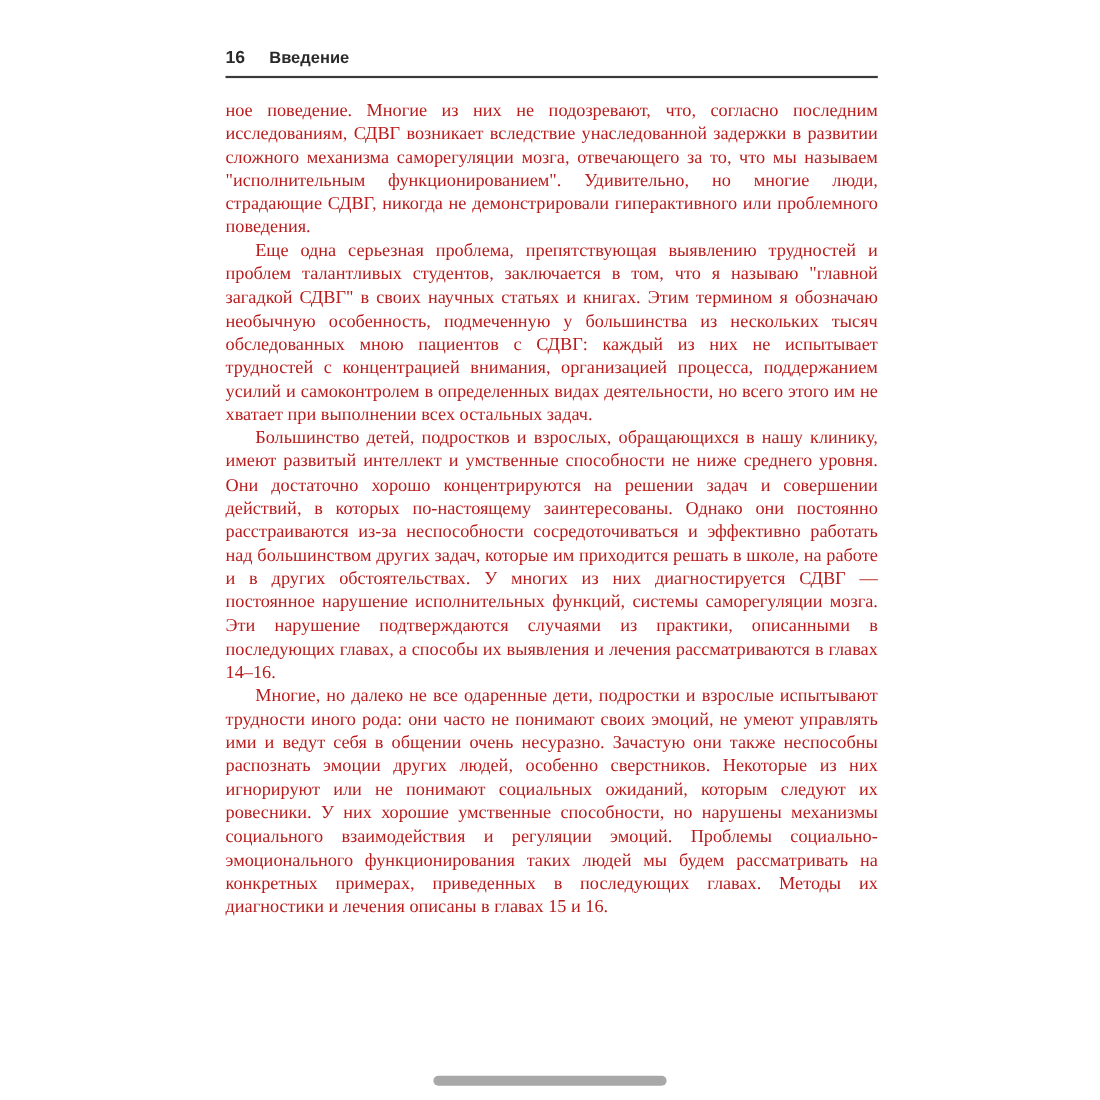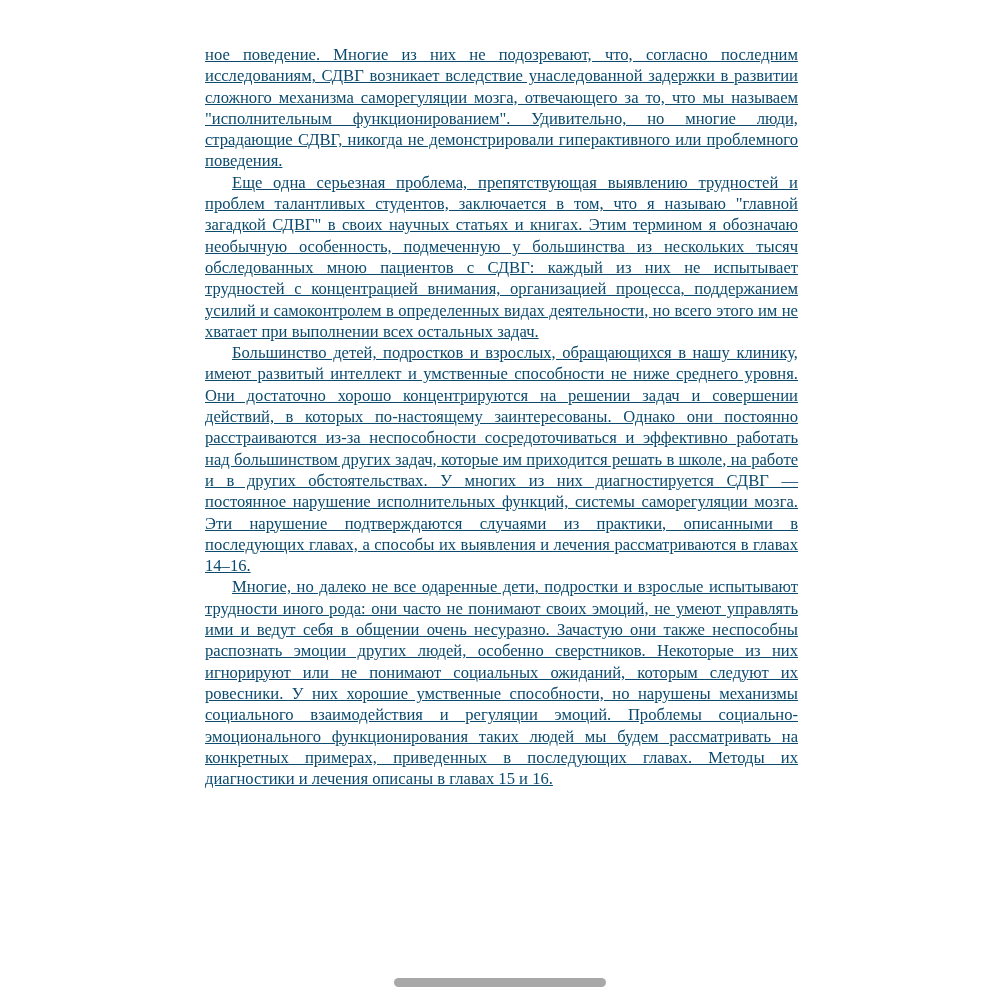--- a/index.html
+++ b/index.html
@@ -28,27 +28,27 @@
     font-weight: bold;
     font-size: 15px;
     color: #2a2a2a;
     padding-bottom: 7px;
     border-bottom: 2px solid #3a3a3a;
   }
   .page-header .page-num {
     font-size: 16px;
   }
   .body-text {
+    margin-top: 18px;
     font-family: "Liberation Serif", serif;
     font-size: 16.6px;
     line-height: 21.3px;
-    color: #0c4a6e;
+    color: #b91c1c;
     text-align: justify;
     hyphens: auto;
-    text-decoration: underline;
     -webkit-hyphens: auto;
   }
   .body-text p {
     margin: 0;
     padding: 0;
   }
   .body-text p.indent {
     text-indent: 27px;
   }
   .bottom-bar {
@@ -61,20 +61,24 @@
     background: #a8a8a8;
     border-radius: 5px;
   }
 </style>
 </head>
 <body>
 
 <div class="page">
   <div class="content">
 
+    <div class="page-header">
+      <span class="page-num">16</span>
+      <span class="section">Введение</span>
+    </div>
 
     <div class="body-text">
       <p>ное поведение. Многие из них не подозревают, что, согласно последним исследованиям, СДВГ возникает вследствие унаследованной задержки в развитии сложного механизма саморегуляции мозга, отвечающего за то, что мы называем "исполнительным функционированием". Удивительно, но многие люди, страдающие СДВГ, никогда не демонстрировали гиперактивного или проблемного поведения.</p>
       <p class="indent">Еще одна серьезная проблема, препятствующая выявлению трудностей и проблем талантливых студентов, заключается в том, что я называю "главной загадкой СДВГ" в своих научных статьях и книгах. Этим термином я обозначаю необычную особенность, подмеченную у большинства из нескольких тысяч обследованных мною пациентов с СДВГ: каждый из них не испытывает трудностей с концентрацией внимания, организацией процесса, поддержанием усилий и самоконтролем в определенных видах деятельности, но всего этого им не хватает при выполнении всех остальных задач.</p>
       <p class="indent">Большинство детей, подростков и взрослых, обращающихся в нашу клинику, имеют развитый интеллект и умственные способности не ниже среднего уровня. Они достаточно хорошо концентрируются на решении задач и совершении действий, в которых по-настоящему заинтересованы. Однако они постоянно расстраиваются из-за неспособности сосредоточиваться и эффективно работать над большинством других задач, которые им приходится решать в школе, на работе и в других обстоятельствах. У многих из них диагностируется СДВГ — постоянное нарушение исполнительных функций, системы саморегуляции мозга. Эти нарушение подтверждаются случаями из практики, описанными в последующих главах, а способы их выявления и лечения рассматриваются в главах 14–16.</p>
       <p class="indent">Многие, но далеко не все одаренные дети, подростки и взрослые испытывают трудности иного рода: они часто не понимают своих эмоций, не умеют управлять ими и ведут себя в общении очень несуразно. Зачастую они также неспособны распознать эмоции других людей, особенно сверстников. Некоторые из них игнорируют или не понимают социальных ожиданий, которым следуют их ровесники. У них хорошие умственные способности, но нарушены механизмы социального взаимодействия и регуляции эмоций. Проблемы социально-эмоционального функционирования таких людей мы будем рассматривать на конкретных примерах, приведенных в последующих главах. Методы их диагностики и лечения описаны в главах 15 и 16.</p>
     </div>
 
   </div>
 

